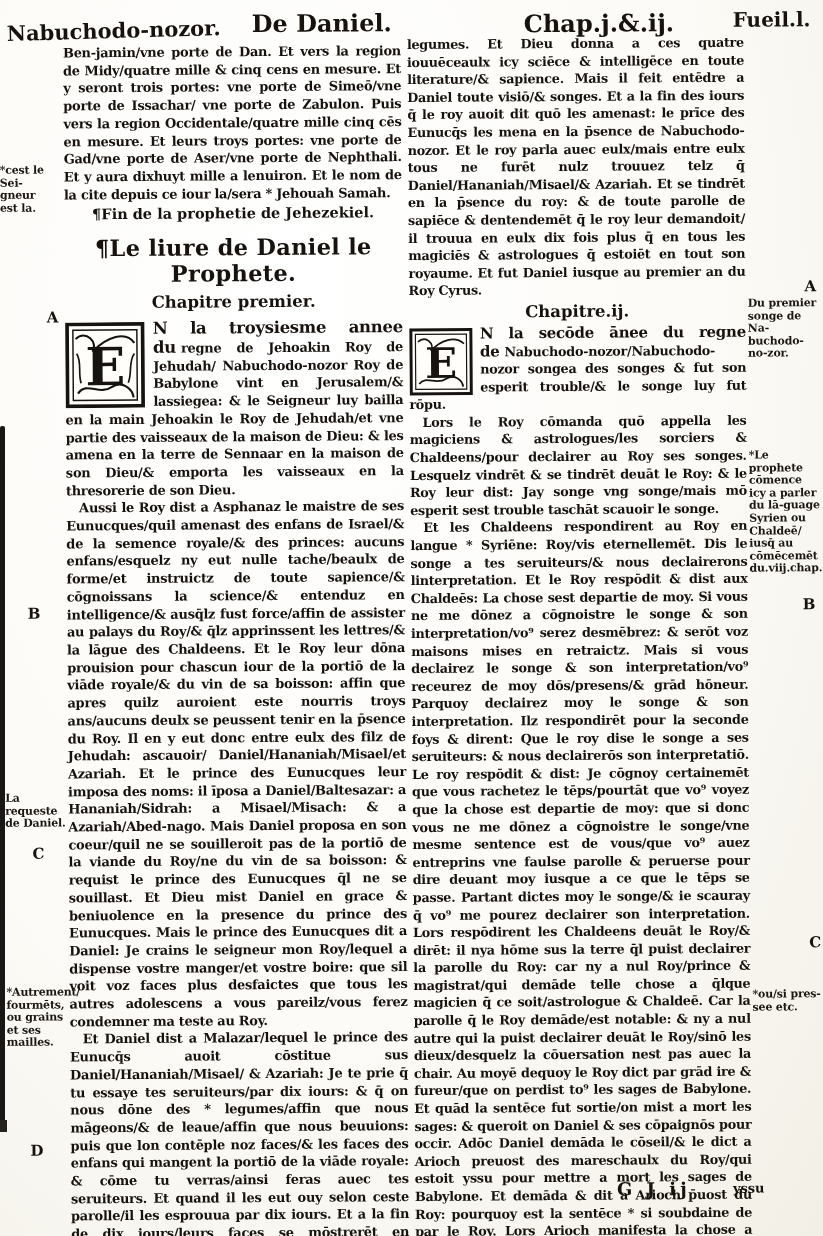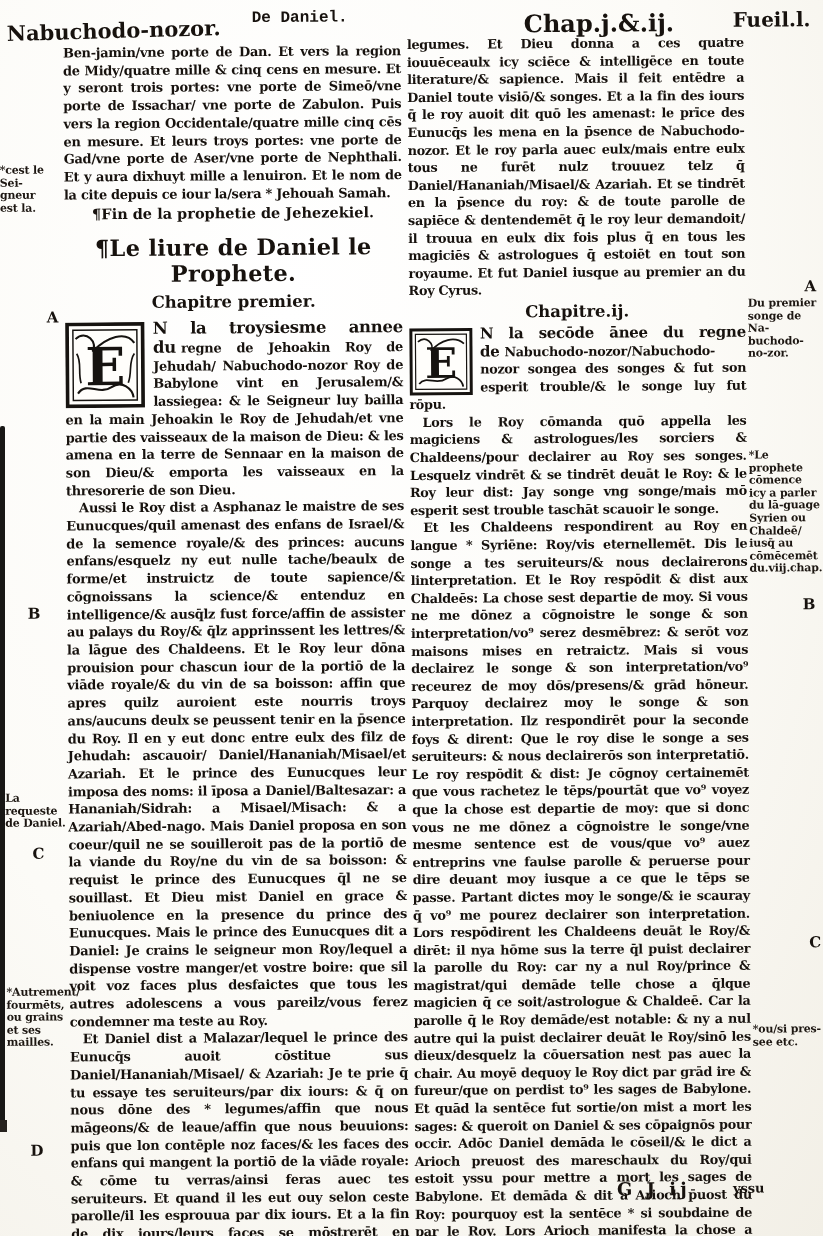--- a/index.html
+++ b/index.html
@@ -5,21 +5,21 @@
   html,body{margin:0;padding:0;background:#e8e6e0;}
   .page{
     position:relative;width:823px;height:1236px;margin:0 auto;overflow:hidden;
     background:radial-gradient(ellipse at 35% 25%, #ffffff 0%, #fcfbf7 55%, #f2efe6 100%);
     font-family:"DejaVu Serif", serif;color:#17120e;
   }
   .tilt{position:absolute;inset:0;transform:rotate(-0.4deg);transform-origin:50% 40%;}
   
   .rh{position:absolute;font-weight:700;white-space:nowrap;}
   .rh-left{left:10px;top:16px;font-size:21px;transform:rotate(-1.2deg);}
-  .rh-center{left:255px;top:8px;font-size:16px;font-family:Liberation Mono, monospace;}
+  .rh-center{left:255px;top:8px;font-size:24px;}
   .rh-chap{left:527px;top:10px;font-size:24px;}
   .rh-folio{left:736px;top:10px;font-size:20px;}
   
   .col{position:absolute;}
   .col-left{left:66px;top:42px;width:338px;}
   .col-right{left:410px;top:36px;width:337px;}
   .body-text{margin:0;font-size:13px;line-height:17.7px;font-weight:700;
     text-align:justify;letter-spacing:-0.3px;}
   .col-right .body-text{font-size:12.8px;line-height:17.6px;}
   .indent{text-indent:13px;}
@@ -36,21 +36,21 @@
   .dropcap-box svg{display:block;width:100%;height:100%;}
   
   .note{position:absolute;font-weight:700;font-size:11px;line-height:12.6px;
     letter-spacing:-0.2px;color:#1d1712;}
   .n-jehovah{left:2px;top:162px;width:56px;}
   .n-esleuz{left:2px;top:322px;width:58px;}
   .n-requeste{left:3px;top:790px;width:62px;}
   .n-autrement{left:3px;top:984px;width:58px;}
   .n-premier{left:749px;top:300px;width:70px;}
   .n-prophete{left:749px;top:452px;width:72px;}
-  .n-ousi{left:749px;top:1026px;width:70px;}
+  .n-ousi{left:749px;top:991px;width:70px;}
   
   .sec{position:absolute;font-weight:700;font-size:15px;}
   .sec-la{left:48px;top:306px;}
   .sec-lb{left:27px;top:602px;}
   .sec-lc{left:30px;top:842px;}
   .sec-ld{left:26px;top:1139px;}
   .sec-ra{left:806px;top:280px;}
   .sec-rb{left:802px;top:598px;}
   .sec-rc{left:806px;top:936px;}
   

